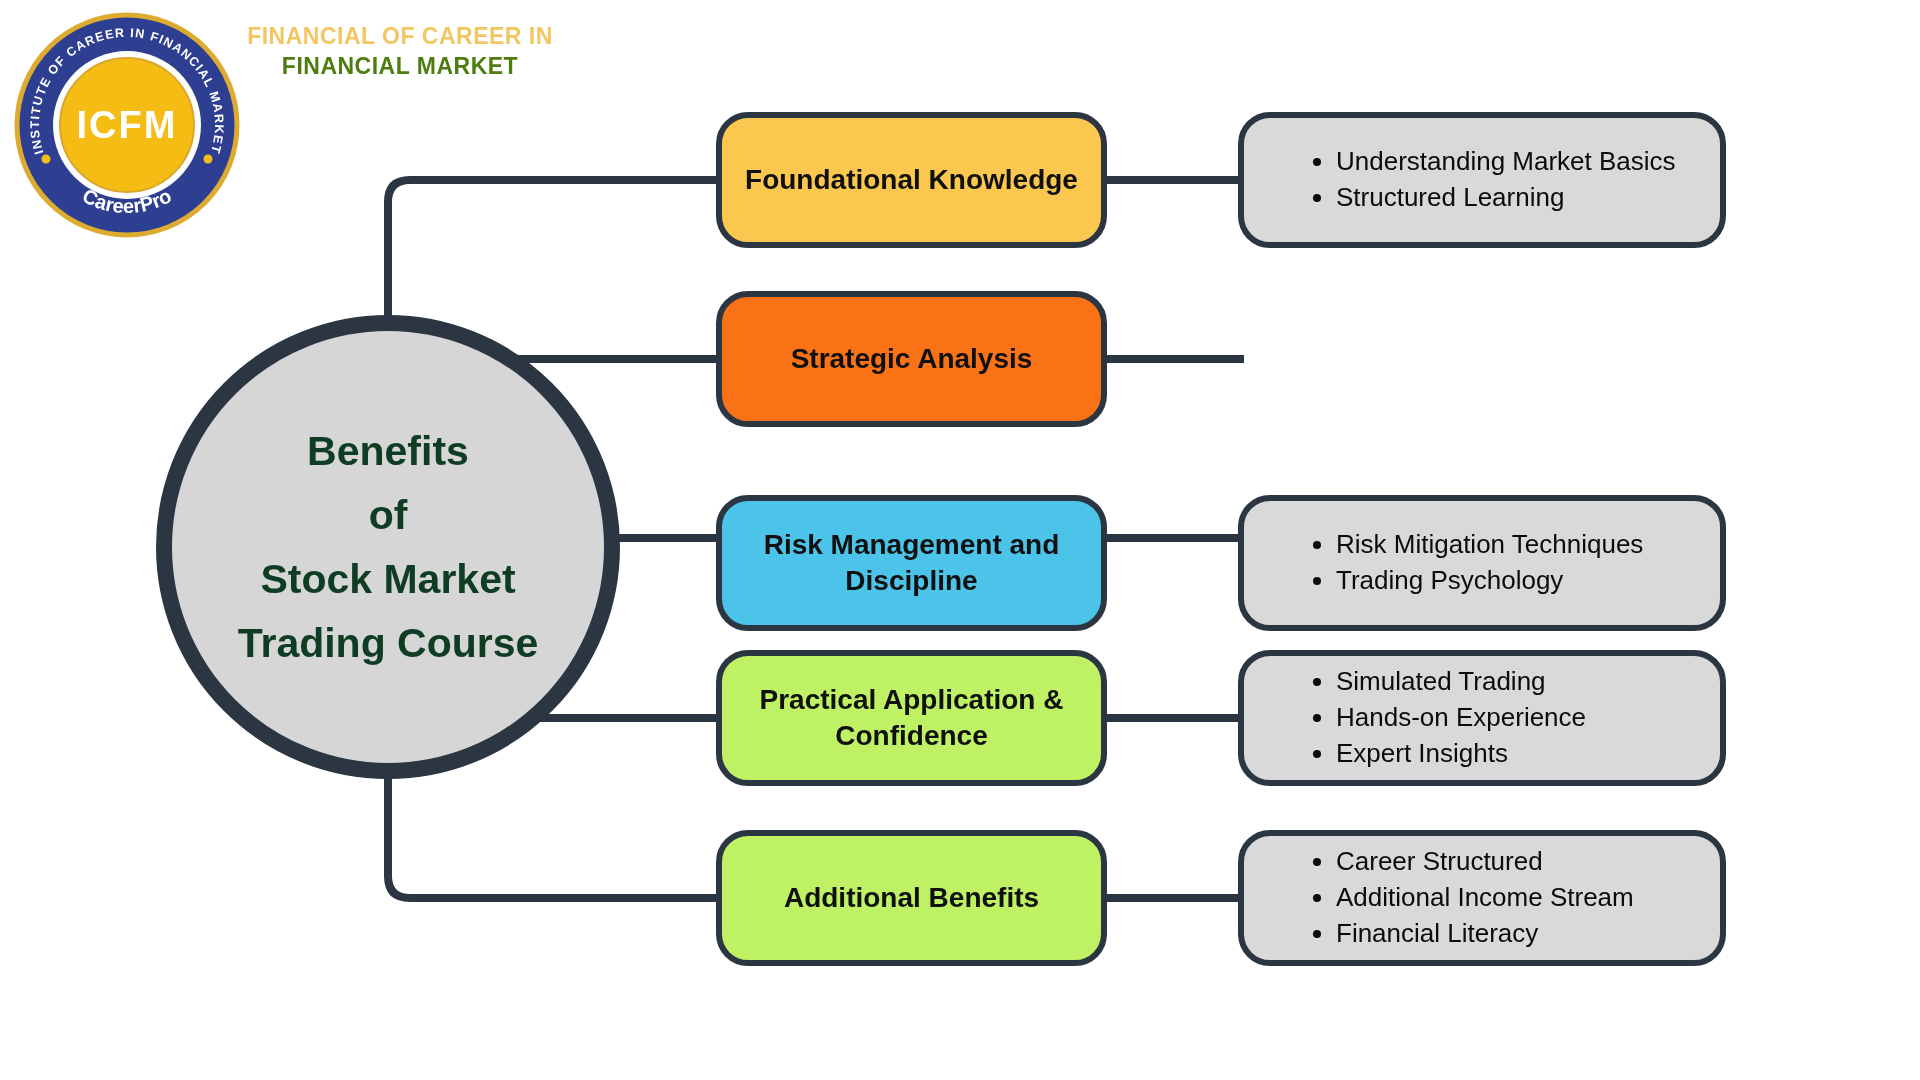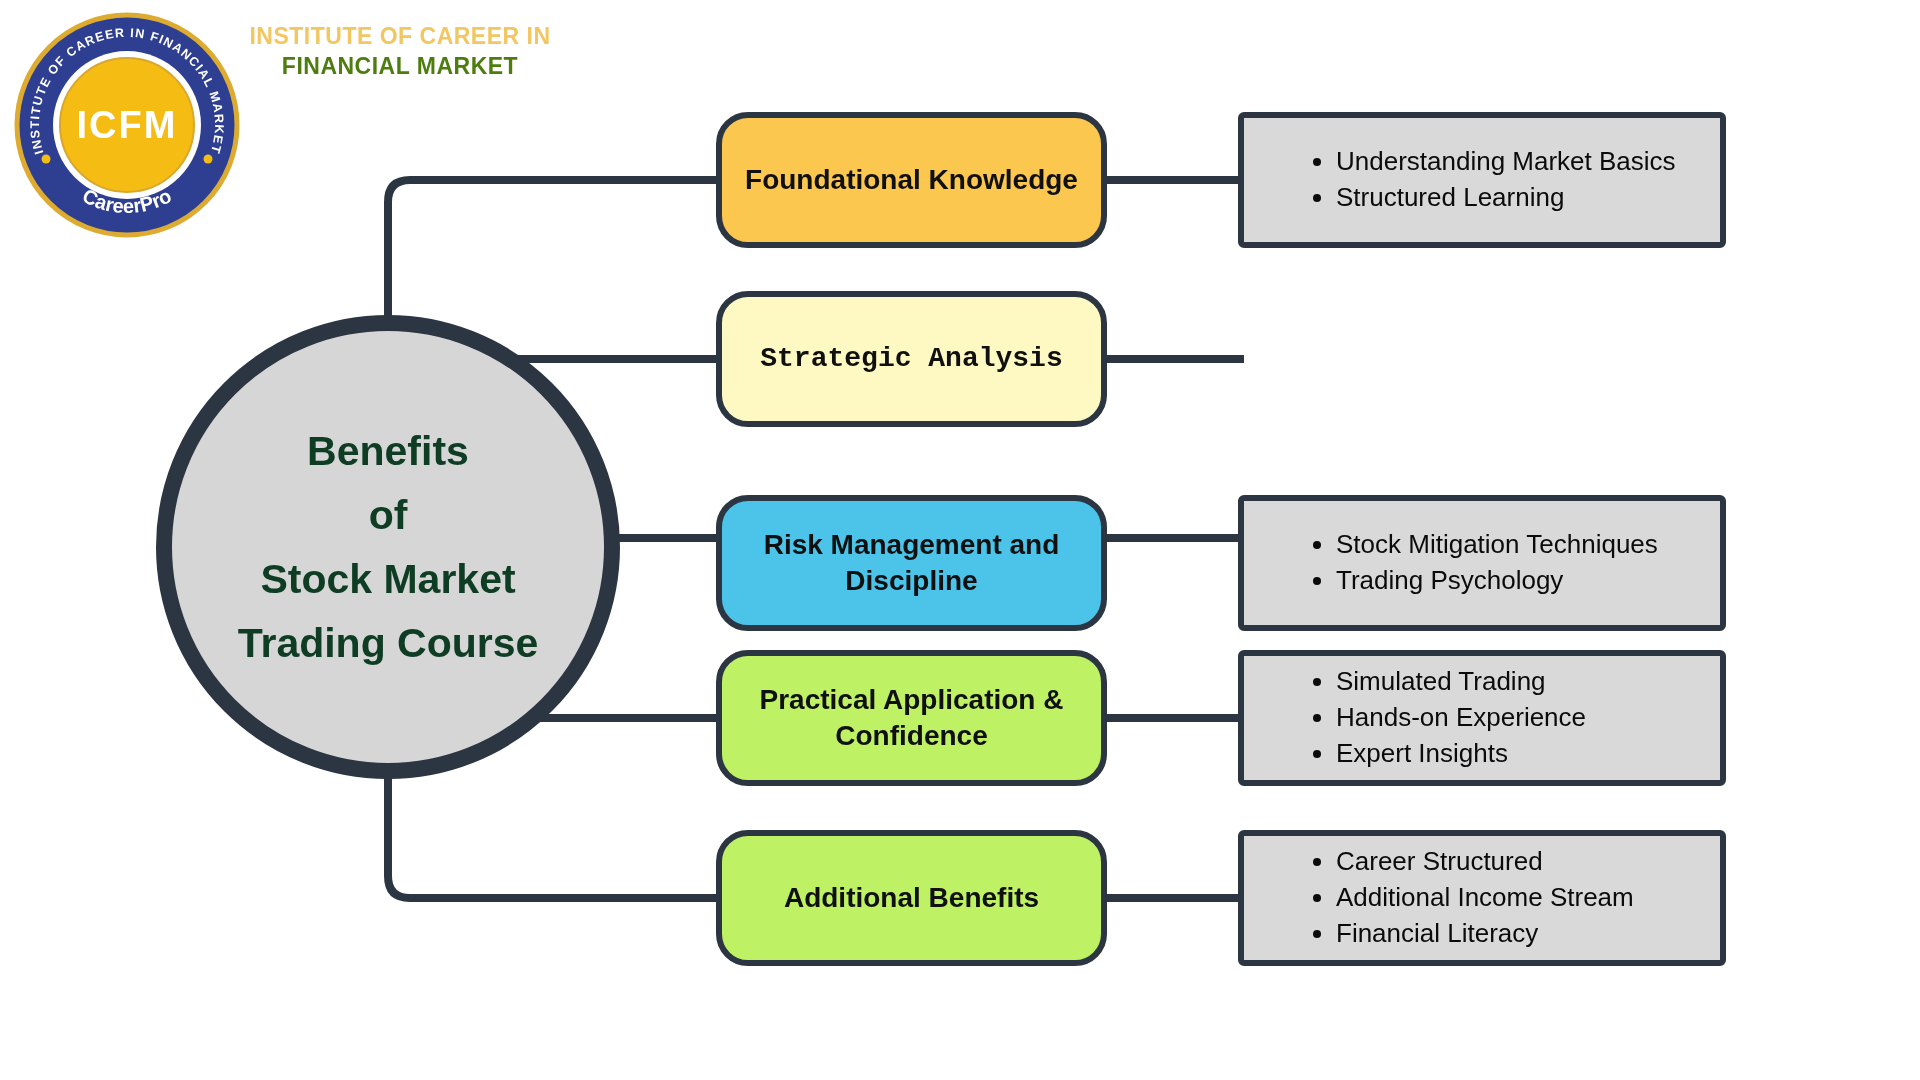--- a/index.html
+++ b/index.html
@@ -26,21 +26,21 @@
     position:absolute;left:716px;width:391px;height:136px;box-sizing:border-box;
     border:6px solid #2B3642;border-radius:32px;z-index:2;
     display:flex;align-items:center;justify-content:center;text-align:center;
     font-size:28px;font-weight:bold;color:#101010;line-height:1.28;
     padding:0 18px;
   }
 
   
   .detail-panel{
     position:absolute;left:1238px;width:488px;height:136px;box-sizing:border-box;
-    border:6px solid #2B3642;border-radius:6px;background:#D9D9D9;z-index:2;
+    border:6px solid #2B3642;border-radius:32px;background:#D9D9D9;z-index:2;
     display:flex;align-items:center;
   }
   .detail-panel ul{margin:0;padding-left:92px;}
   .detail-panel li{
     font-size:26px;color:#0b0b0b;line-height:1.3;margin:2px 0;
   }
 
   .r1{top:112px;} .r2{top:291px;} .r3{top:470px;margin-top:25px;} .r4{top:650px;} .r5{top:830px;}
 
   
@@ -86,45 +86,45 @@
     <text font-size="12.5" font-weight="bold" fill="#FFFFFF" letter-spacing="1.2" font-family="Liberation Sans, sans-serif">
       <textPath href="#arcTop" startOffset="50%" text-anchor="middle">INSTITUTE OF CAREER IN FINANCIAL MARKET</textPath>
     </text>
     <text font-size="20" font-weight="bold" fill="#FFFFFF" font-family="Liberation Sans, sans-serif">
       <textPath href="#arcBottom" startOffset="50%" text-anchor="middle">CareerPro</textPath>
     </text>
     <text x="115" y="128" text-anchor="middle" font-size="38" font-weight="bold" fill="#FFFFFF" letter-spacing="2" font-family="Liberation Sans, sans-serif">ICFM</text>
   </svg>
 
   <div class="brand-text">
-    <div class="brand-line1">INSTITUTE OF CAREER IN</div>
+    <div class="brand-line1">FINANCIAL OF CAREER IN</div>
     <div class="brand-line2">FINANCIAL MARKET</div>
   </div>
 
   <div class="center-circle">
     <div class="line">Benefits</div>
     <div class="line">of</div>
     <div class="line">Stock Market</div>
     <div class="line">Trading Course</div>
   </div>
 
   <div class="branch-box r1" style="background-color: rgb(251, 199, 79);">Foundational Knowledge</div>
   <div class="detail-panel r1">
     <ul>
       <li>Understanding Market Basics</li>
       <li>Structured Learning</li>
     </ul>
   </div>
 
-  <div class="branch-box r2" style="background-color: #fef9c3; font-family: Liberation Mono, monospace;">Strategic Analysis</div>
+  <div class="branch-box r2" style="background-color: #f97316;">Strategic Analysis</div>
 
   <div class="branch-box r3" style="background-color: rgb(76, 195, 233);">Risk Management and Discipline</div>
   <div class="detail-panel r3">
     <ul>
-      <li>Stock Mitigation Techniques</li>
+      <li>Risk Mitigation Techniques</li>
       <li>Trading Psychology</li>
     </ul>
   </div>
 
   <div class="branch-box r4" style="background-color: #bef264;">Practical Application &amp; Confidence</div>
   <div class="detail-panel r4">
     <ul>
       <li>Simulated Trading</li>
       <li>Hands-on Experience</li>
       <li>Expert Insights</li>

